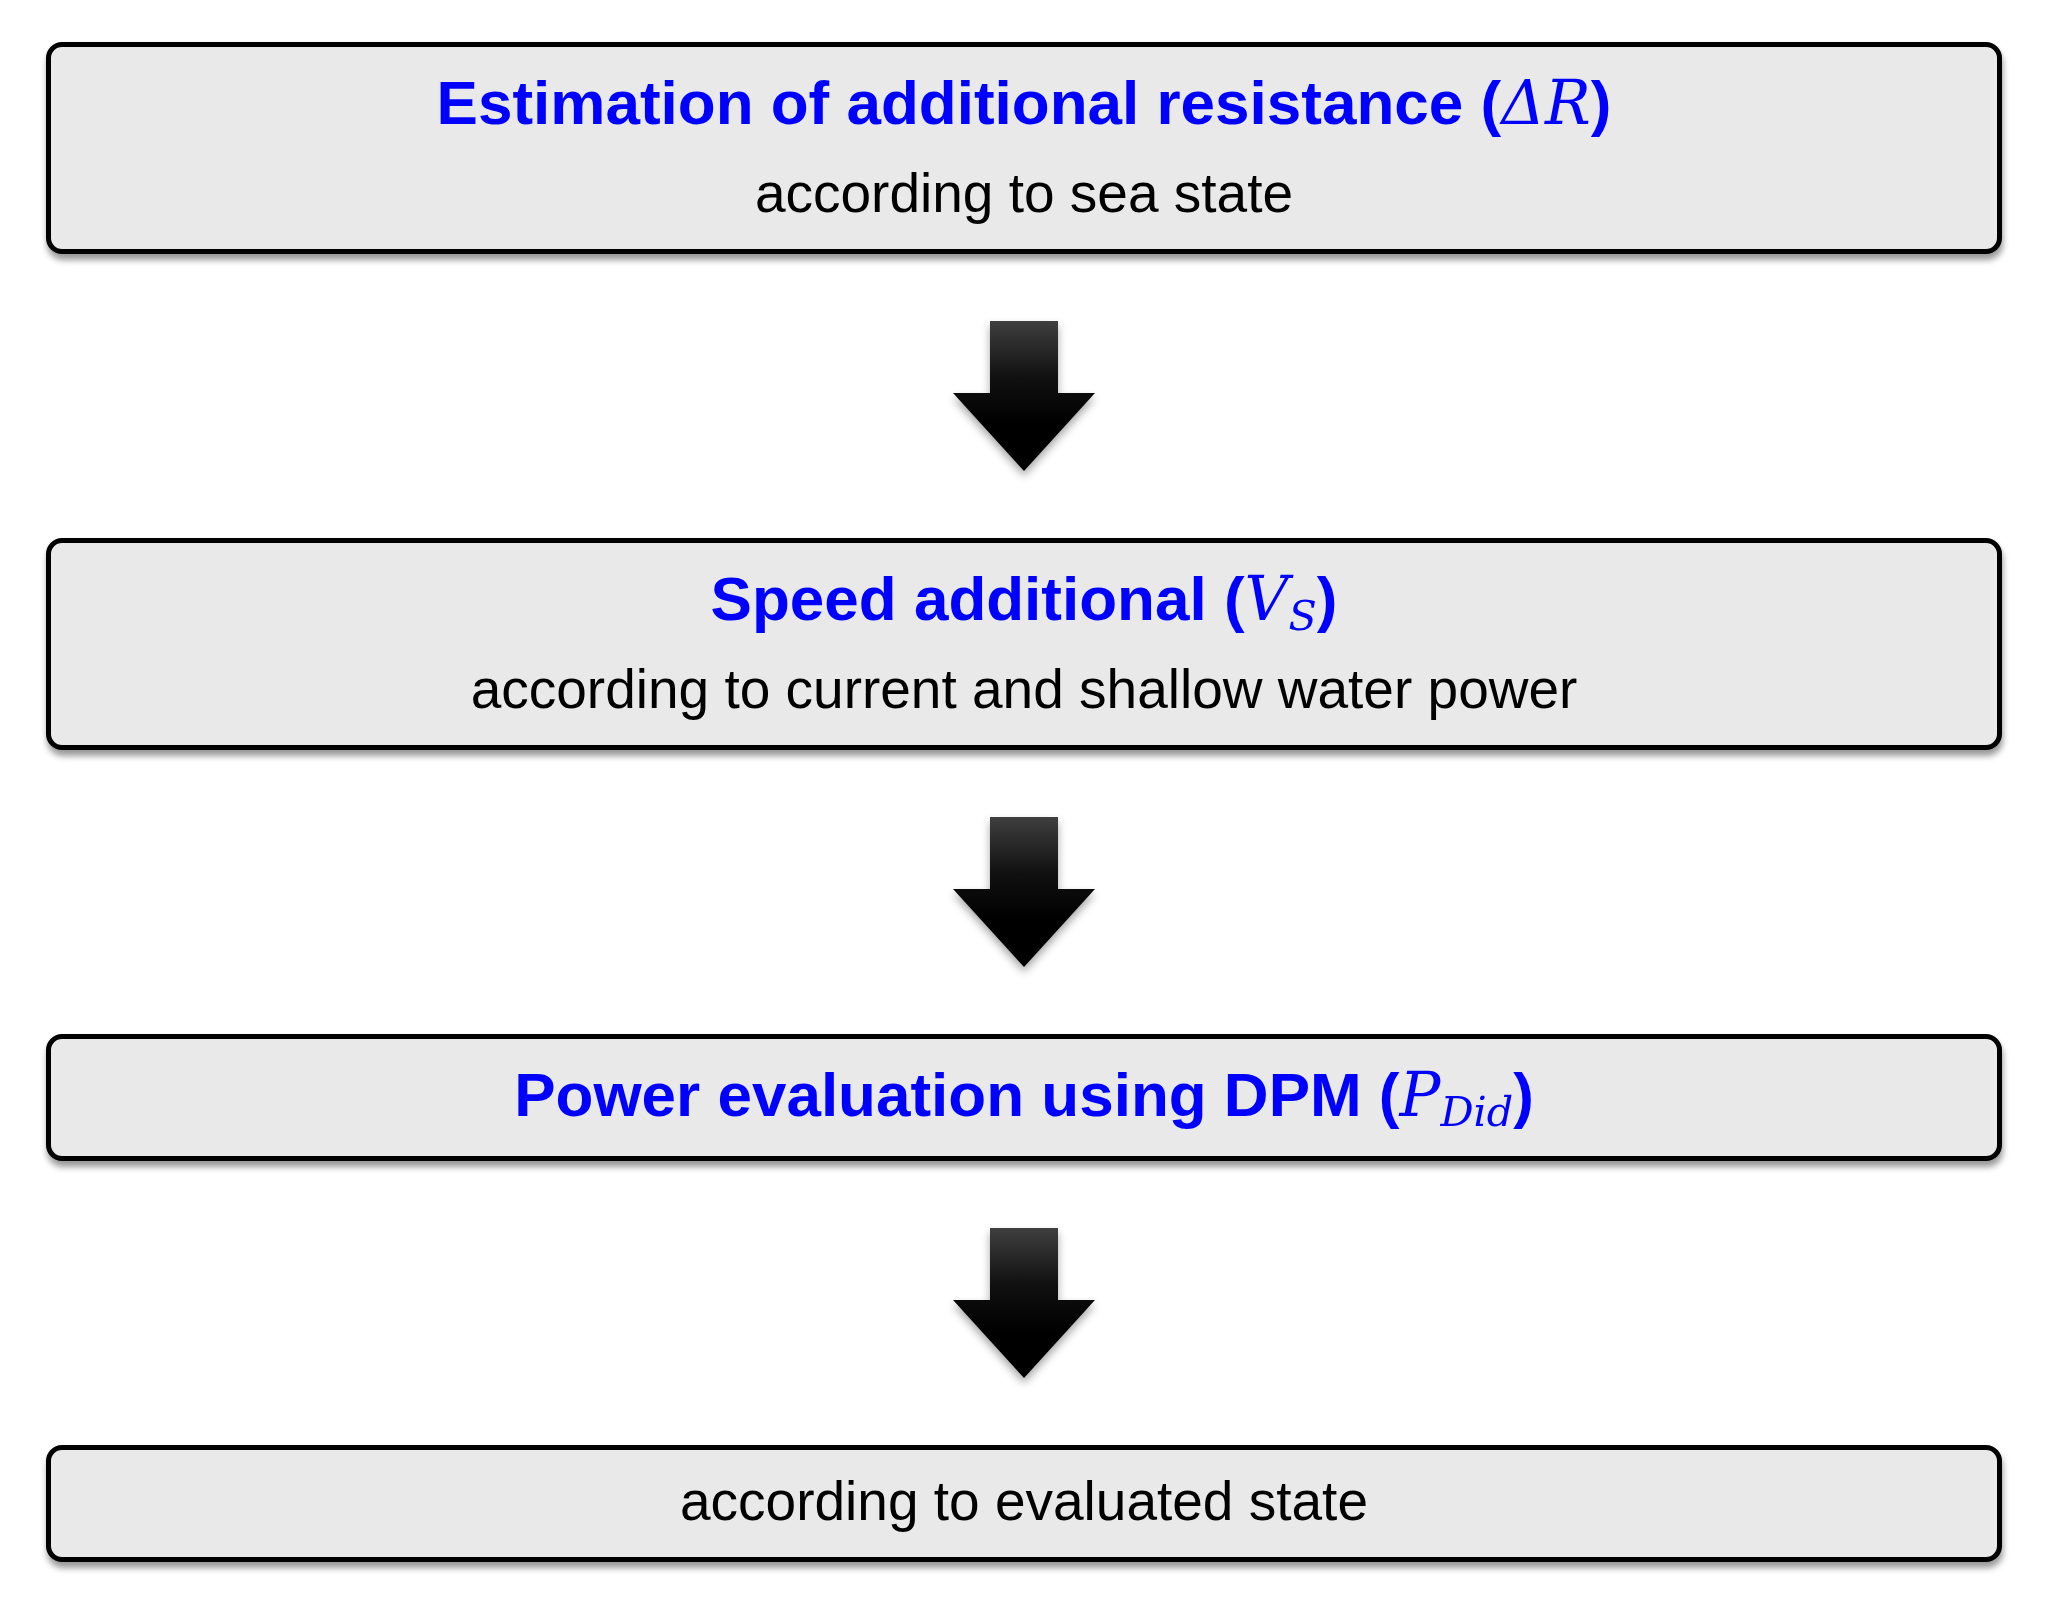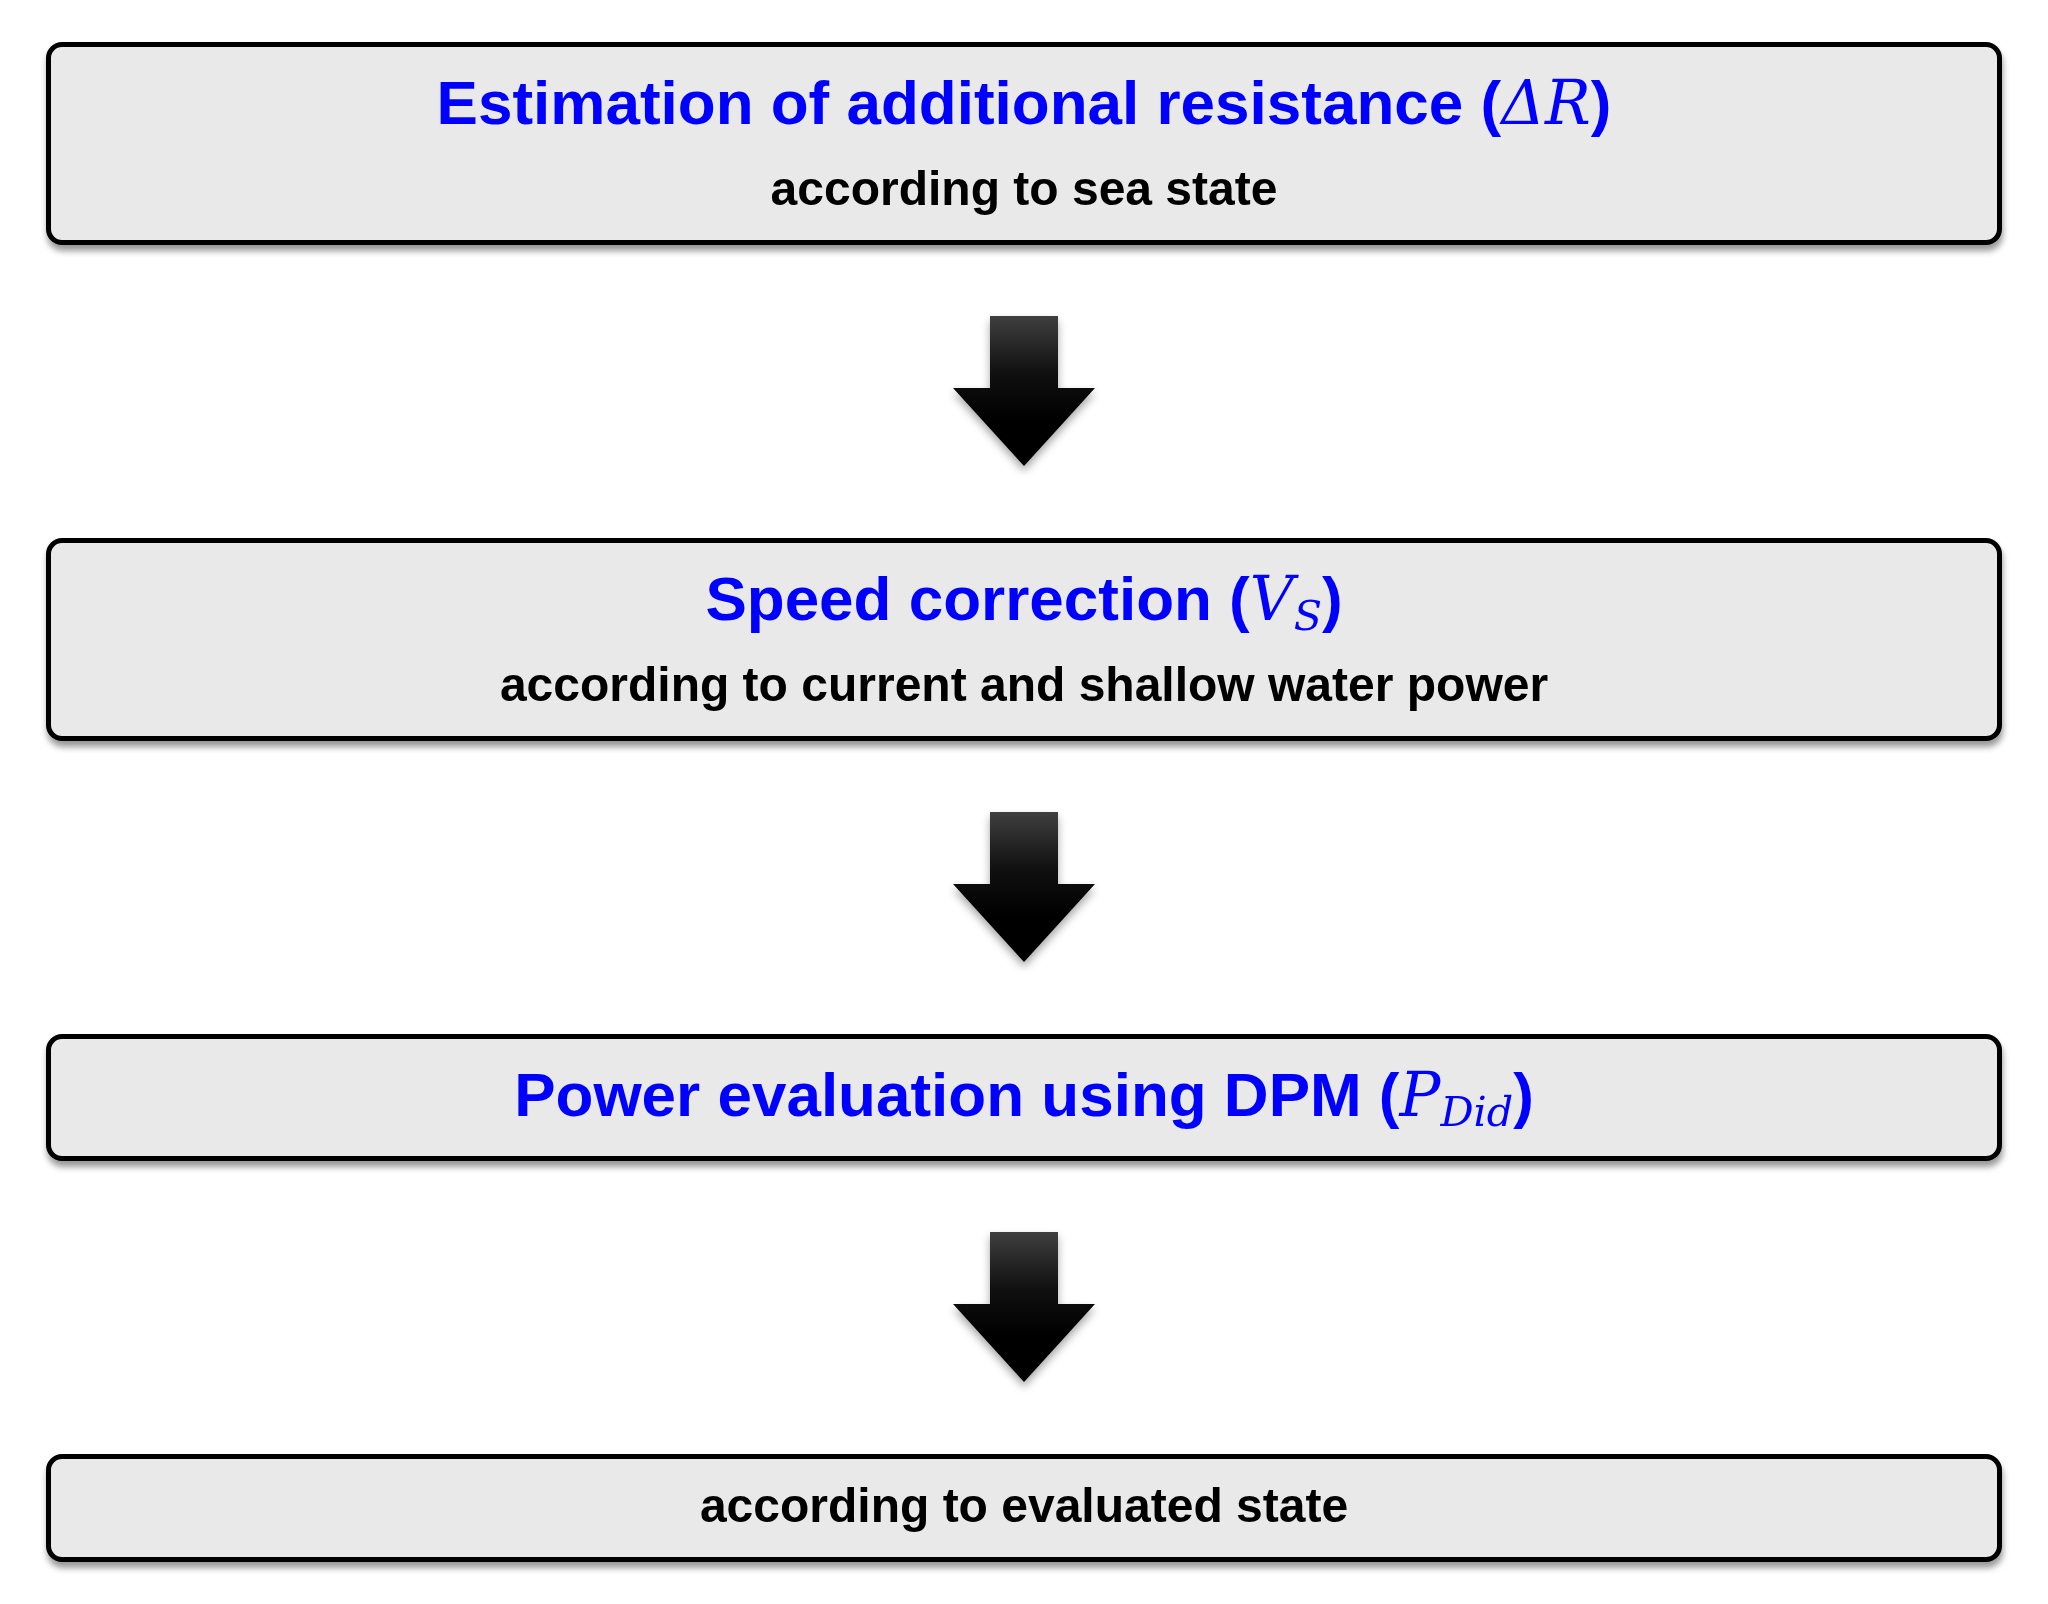--- a/index.html
+++ b/index.html
@@ -38,22 +38,22 @@
   }
   .box-title {
     color: #0000ff;
     font-weight: bold;
     font-size: 62px;
     line-height: 1.3;
     white-space: nowrap;
   }
   .box-subtitle {
     color: #000000;
-    font-weight: bold;
-    font-size: 48px;
+    font-weight: normal;
+    font-size: 55px;
     line-height: 1.3;
     white-space: nowrap;
   }
   .math {
     font-family: "DejaVu Serif", "Liberation Serif", serif;
     font-style: italic;
     font-weight: 500;
     font-size: 0.98em;
   }
   .math sub {
@@ -94,21 +94,21 @@
     <div class="box-subtitle">according to sea state</div>
   </div>
 
   <div class="arrow-zone">
     <svg width="142" height="150" viewBox="0 0 142 150">
       <polygon points="37,0 105,0 105,72 142,72 71,150 0,72 37,72" fill="url(#arrowGrad)"></polygon>
     </svg>
   </div>
 
   <div class="flow-box">
-    <div class="box-title"><span>Speed correction (</span><span class="math"><span>V</span><sub>S</sub></span><span>)</span></div>
+    <div class="box-title"><span>Speed additional (</span><span class="math"><span>V</span><sub>S</sub></span><span>)</span></div>
     <div class="box-subtitle">according to current and shallow water power</div>
   </div>
 
   <div class="arrow-zone">
     <svg width="142" height="150" viewBox="0 0 142 150">
       <polygon points="37,0 105,0 105,72 142,72 71,150 0,72 37,72" fill="url(#arrowGrad)"></polygon>
     </svg>
   </div>
 
   <div class="flow-box">

